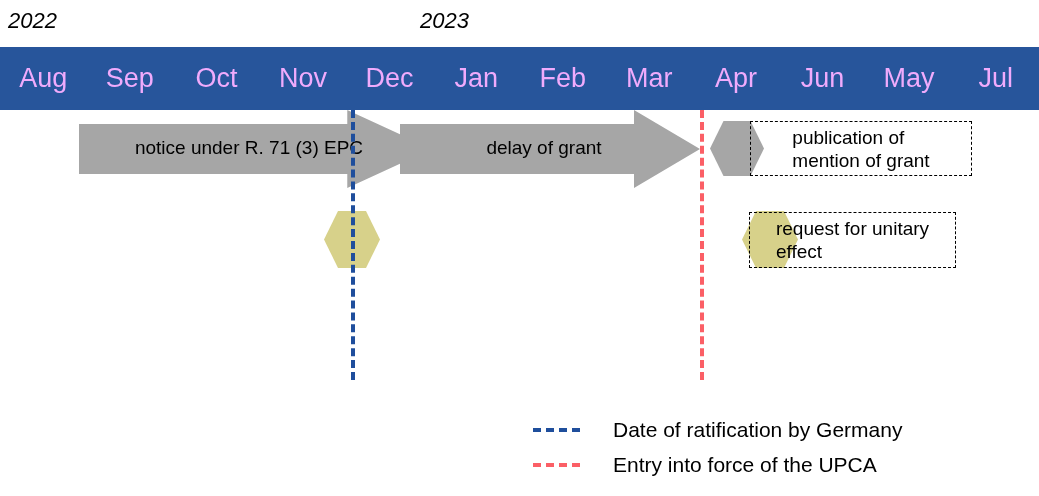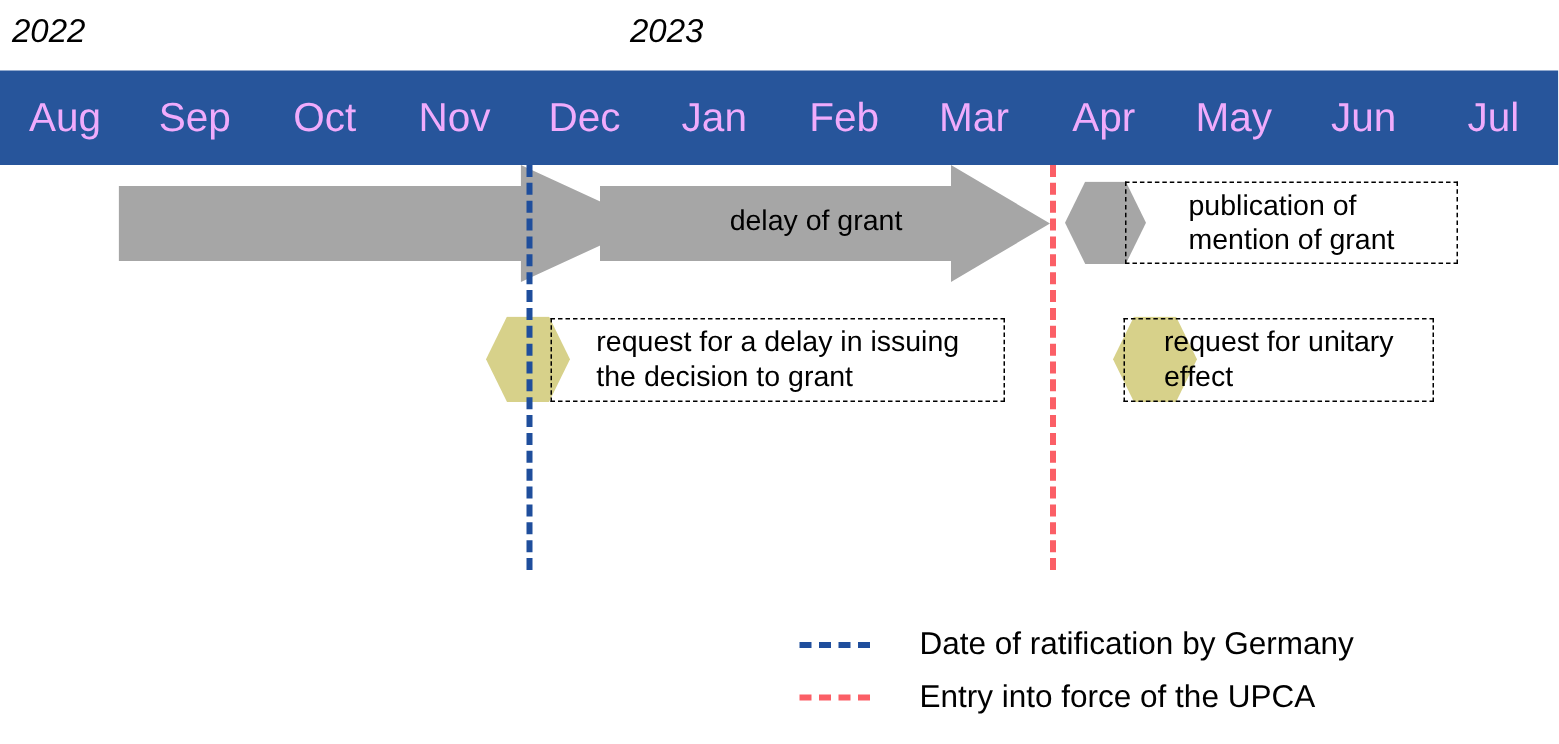--- a/index.html
+++ b/index.html
@@ -194,45 +194,40 @@
   <div id="month-bar">
     <div class="month-cell">Aug</div>
     <div class="month-cell">Sep</div>
     <div class="month-cell">Oct</div>
     <div class="month-cell">Nov</div>
     <div class="month-cell">Dec</div>
     <div class="month-cell">Jan</div>
     <div class="month-cell">Feb</div>
     <div class="month-cell">Mar</div>
     <div class="month-cell">Apr</div>
+    <div class="month-cell">Jun</div>
     <div class="month-cell">May</div>
-    <div class="month-cell">Jun</div>
     <div class="month-cell">Jul</div>
   </div>
 
   <div class="chevron" id="arrow-notice"></div>
+  <div class="arrow-text" id="arrow-notice-text">notice under R. 71 (3) EPC</div>
 
   <div class="chevron" id="arrow-delay"></div>
   <div class="arrow-text" id="arrow-delay-text">delay of grant</div>
 
   <div class="hexagon" id="hex-publication"></div>
   <div class="callout" id="callout-publication">
     <div>
       <span>publication of</span>
       <span>mention of grant</span>
     </div>
   </div>
 
   <div class="hexagon" id="hex-delay-request"></div>
-  <div class="callout" id="callout-delay-request">
-    <div>
-      <span>request for a delay in issuing</span>
-      <span>the decision to grant</span>
-    </div>
-  </div>
 
   <div class="hexagon" id="hex-unitary-request"></div>
   <div class="callout" id="callout-unitary-request">
     <div>
       <span>request for unitary</span>
       <span>effect</span>
     </div>
   </div>
 
   <div class="marker-line" id="marker-ratification"></div>

